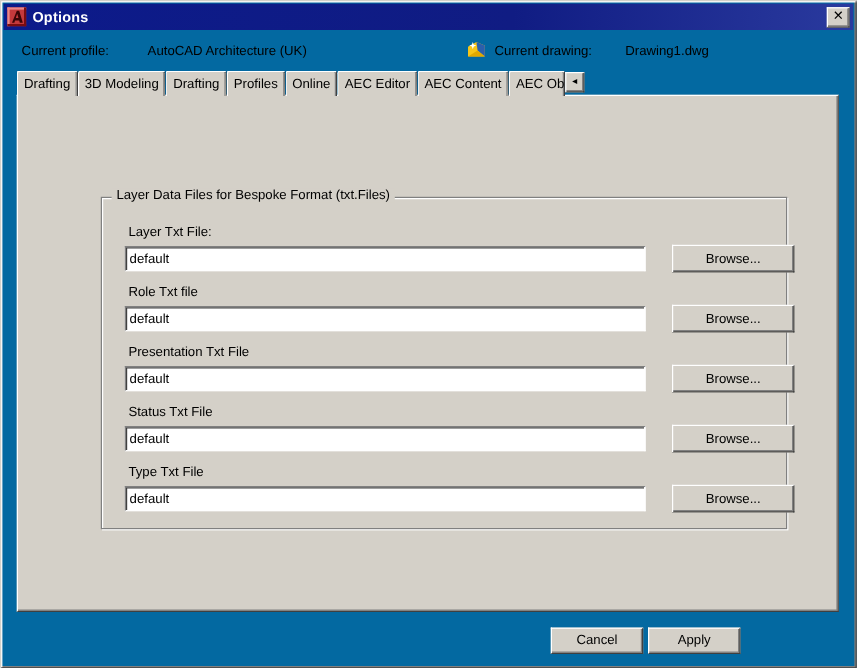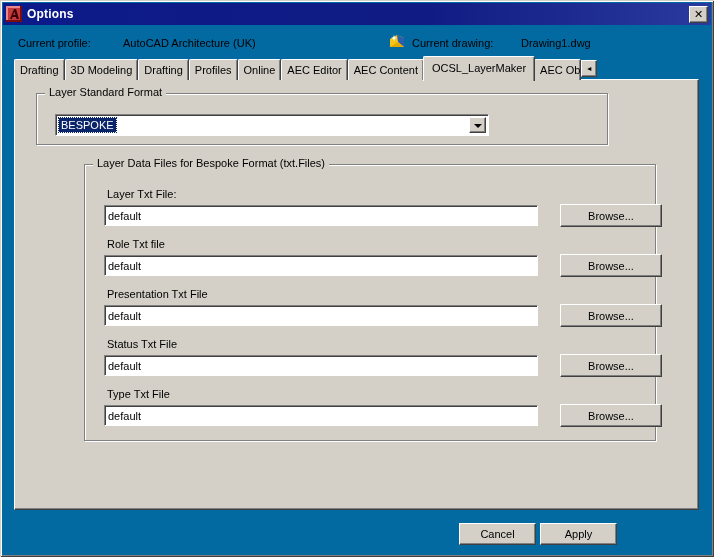--- a/index.html
+++ b/index.html
@@ -161,40 +161,32 @@
 
   <div class="tabstrip">
     <div style="display:flex; align-items:flex-end;">
         <div class="tab">Drafting</div>
         <div class="tab">3D Modeling</div>
         <div class="tab">Drafting</div>
         <div class="tab">Profiles</div>
         <div class="tab">Online</div>
         <div class="tab">AEC Editor</div>
         <div class="tab">AEC Content</div>
-        <div class="tab active">OCSL_LayerMaker</div>
         <div class="tab truncated">AEC Obj</div>
       </div>
     <div class="tab-arrows">
       <button class="tab-arrow">
         <span>◄</span>
       </button>
 
     </div>
   </div>
 
   <div class="tab-panel">
 
-    <div class="groupbox group-standard">
-      <span class="legend">Layer Standard Format</span>
-      <div class="combo">
-        <span class="sel">BESPOKE</span>
-        <div class="combo-arrow"></div>
-      </div>
-    </div>
 
     <div class="groupbox group-files">
       <span class="legend">Layer Data Files for Bespoke Format  (txt.Files)</span>
       <div>
           <div class="file-row" style="top: 23px;">
             <div class="row-label">Layer Txt File:</div>
             <input class="text-field" type="text" value="default" style="">
             <button class="btn browse-btn">Browse...</button>
           </div>
           <div class="file-row" style="top: 73px;">

